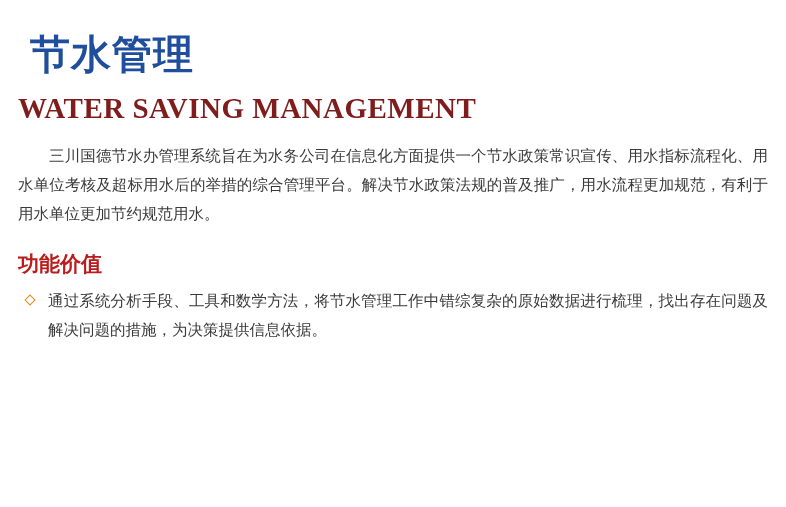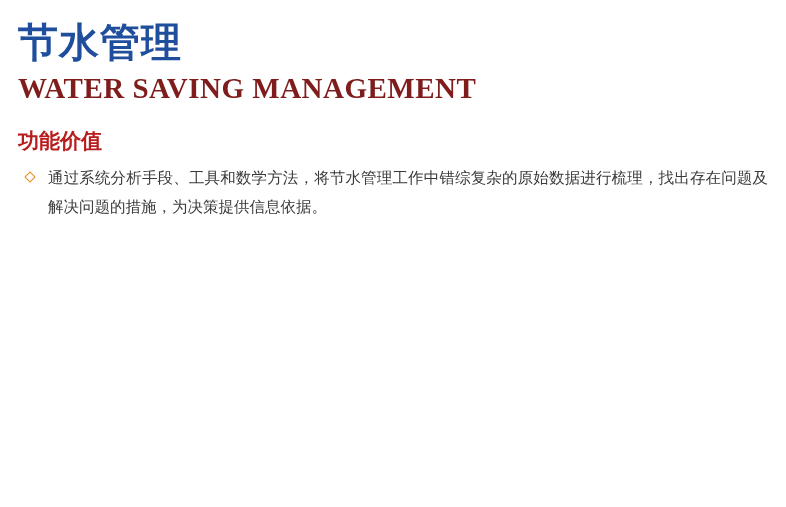--- a/index.html
+++ b/index.html
@@ -15,21 +15,21 @@
     overflow: hidden;
   }
   .page {
     position: relative;
     width: 786px;
     height: 507px;
     box-sizing: border-box;
     padding: 0 18px;
   }
   .title-cn {
-    margin: 0;
+    margin: 12px;
     padding-top: 18px;
     font-size: 40px;
     line-height: 48px;
     font-weight: 700;
     color: #1f4e9c;
     letter-spacing: 1px;
     font-family: "DejaVu Sans", "Liberation Sans", sans-serif;
   }
   .title-en {
     margin: 4px 0 0 0;
@@ -89,20 +89,21 @@
   }
 </style>
 </head>
 <body>
 
 <div class="page">
 
   <h1 class="title-cn">节水管理</h1>
   <h2 class="title-en">WATER SAVING MANAGEMENT</h2>
 
+  <p class="intro">三川国德节水办管理系统旨在为水务公司在信息化方面提供一个节水政策常识宣传、用水指标流程化、用水单位考核及超标用水后的举措的综合管理平台。解决节水政策法规的普及推广，用水流程更加规范，有利于用水单位更加节约规范用水。</p>
 
   <h3 class="section-title">功能价值</h3>
 
   <ul class="bullet-list">
     <li class="bullet-item">
       <span class="diamond-icon">
           <span></span>
         </span>
       <span>通过系统分析手段、工具和数学方法，将节水管理工作中错综复杂的原始数据进行梳理，找出存在问题及解决问题的措施，为决策提供信息依据。</span>
     </li>

